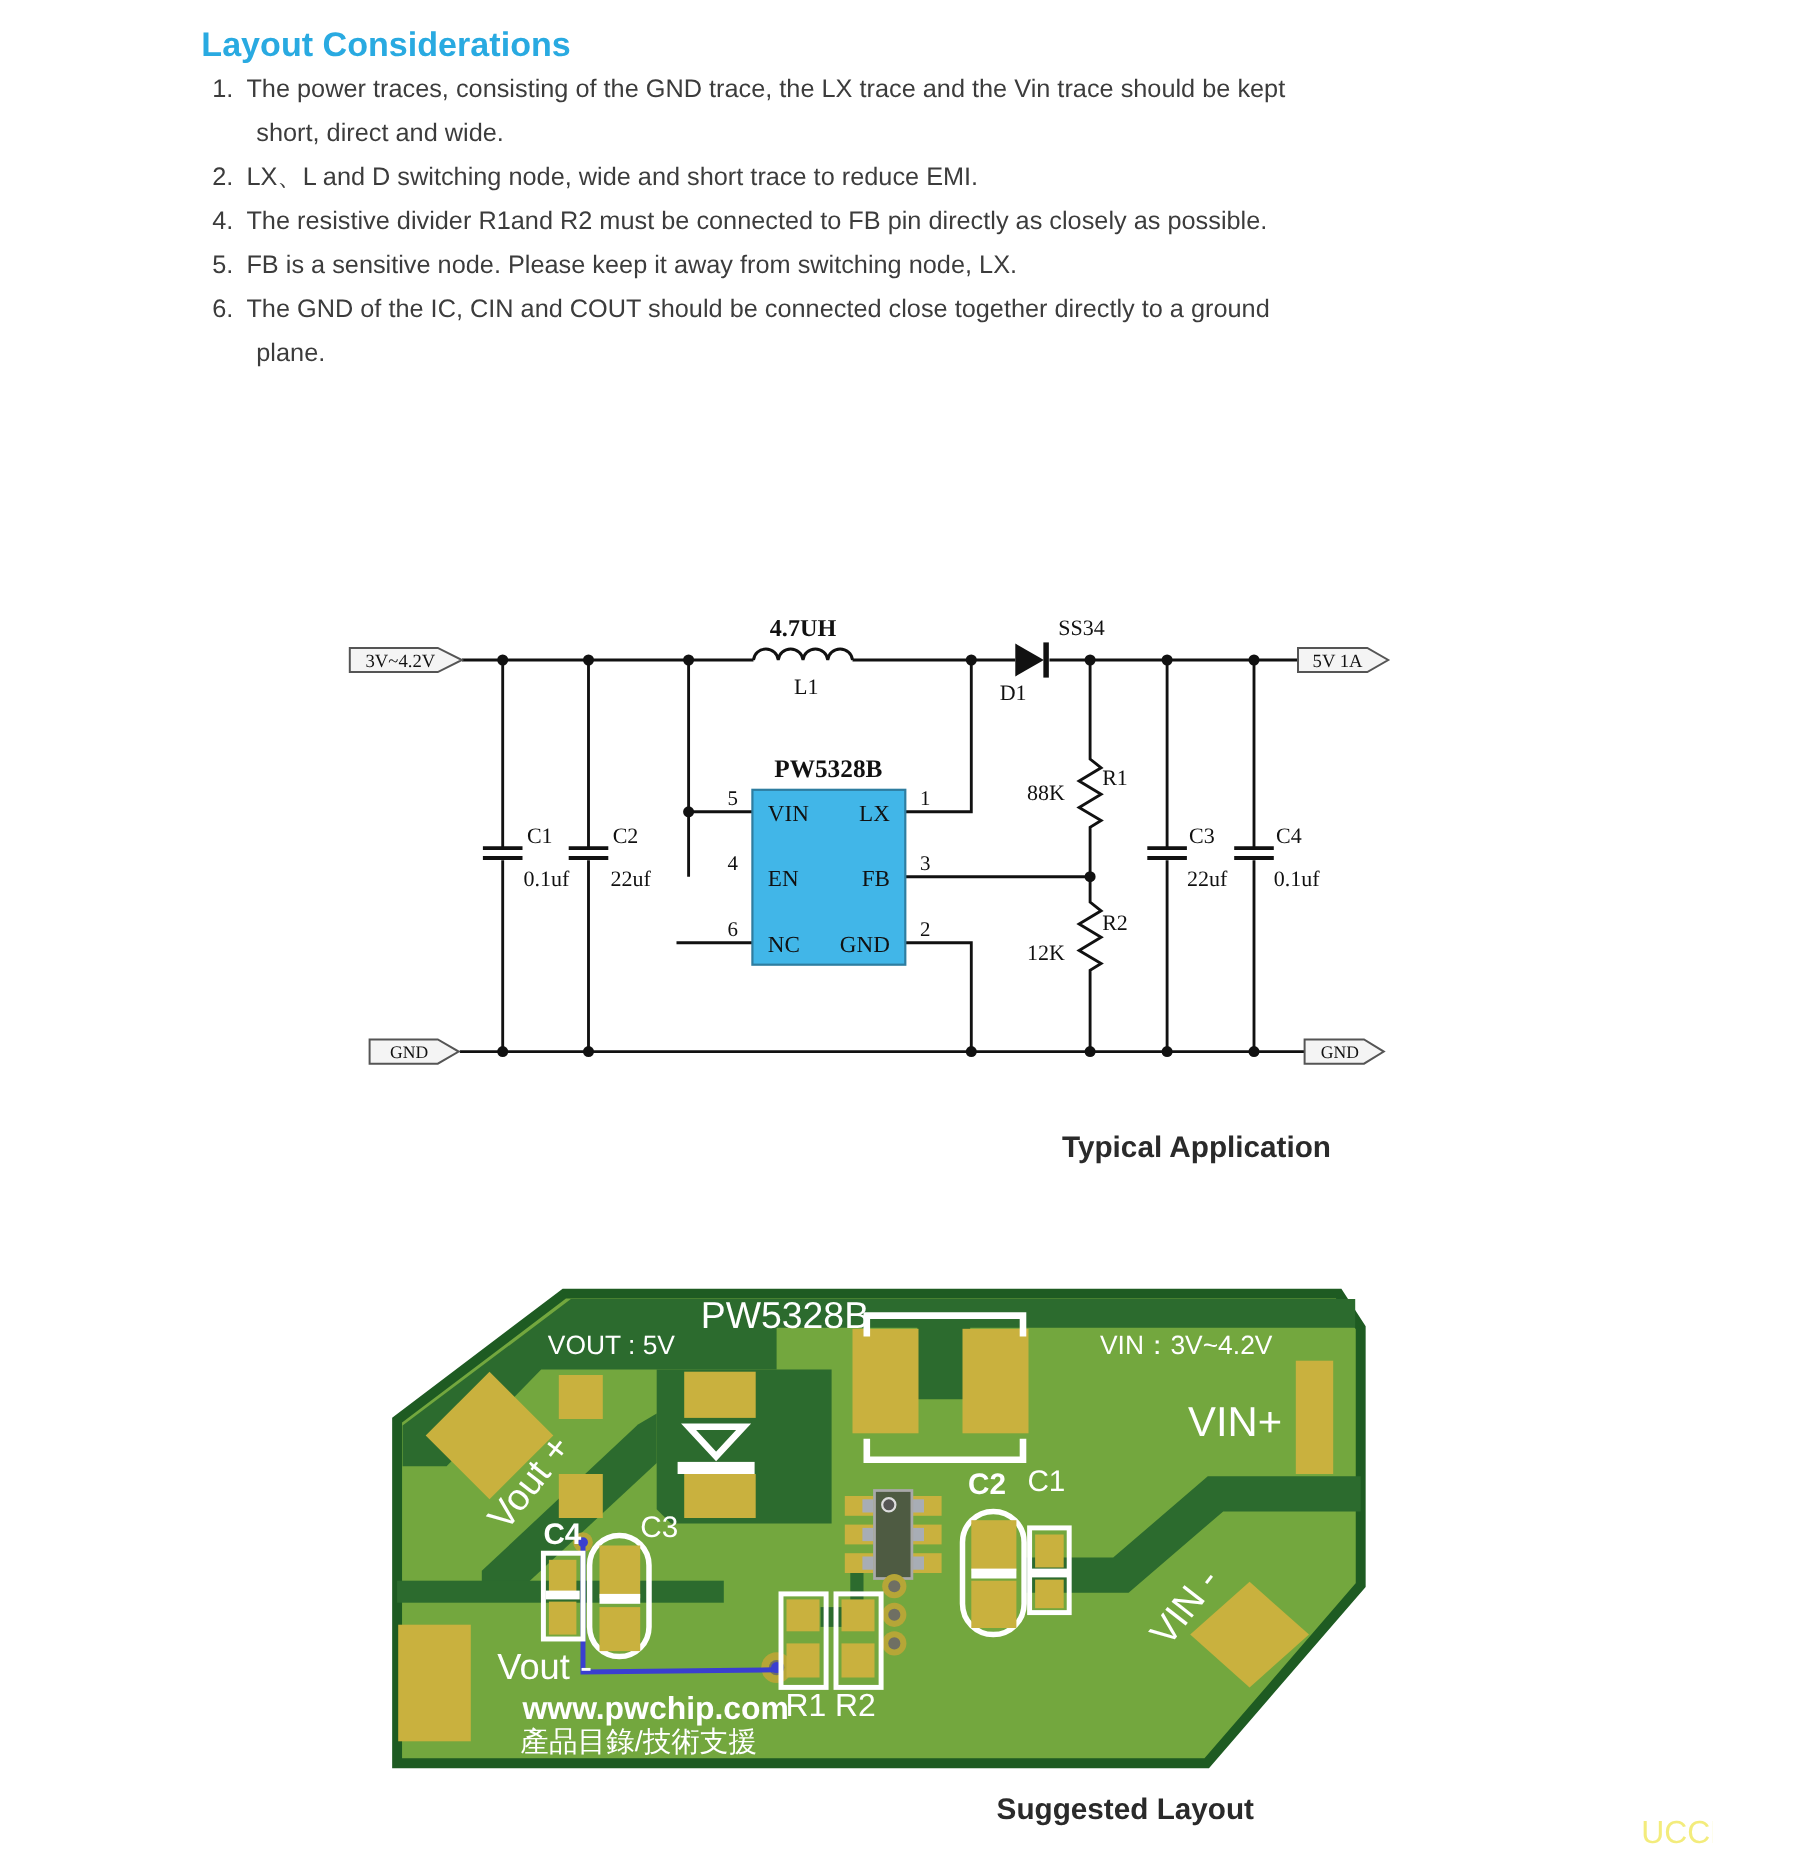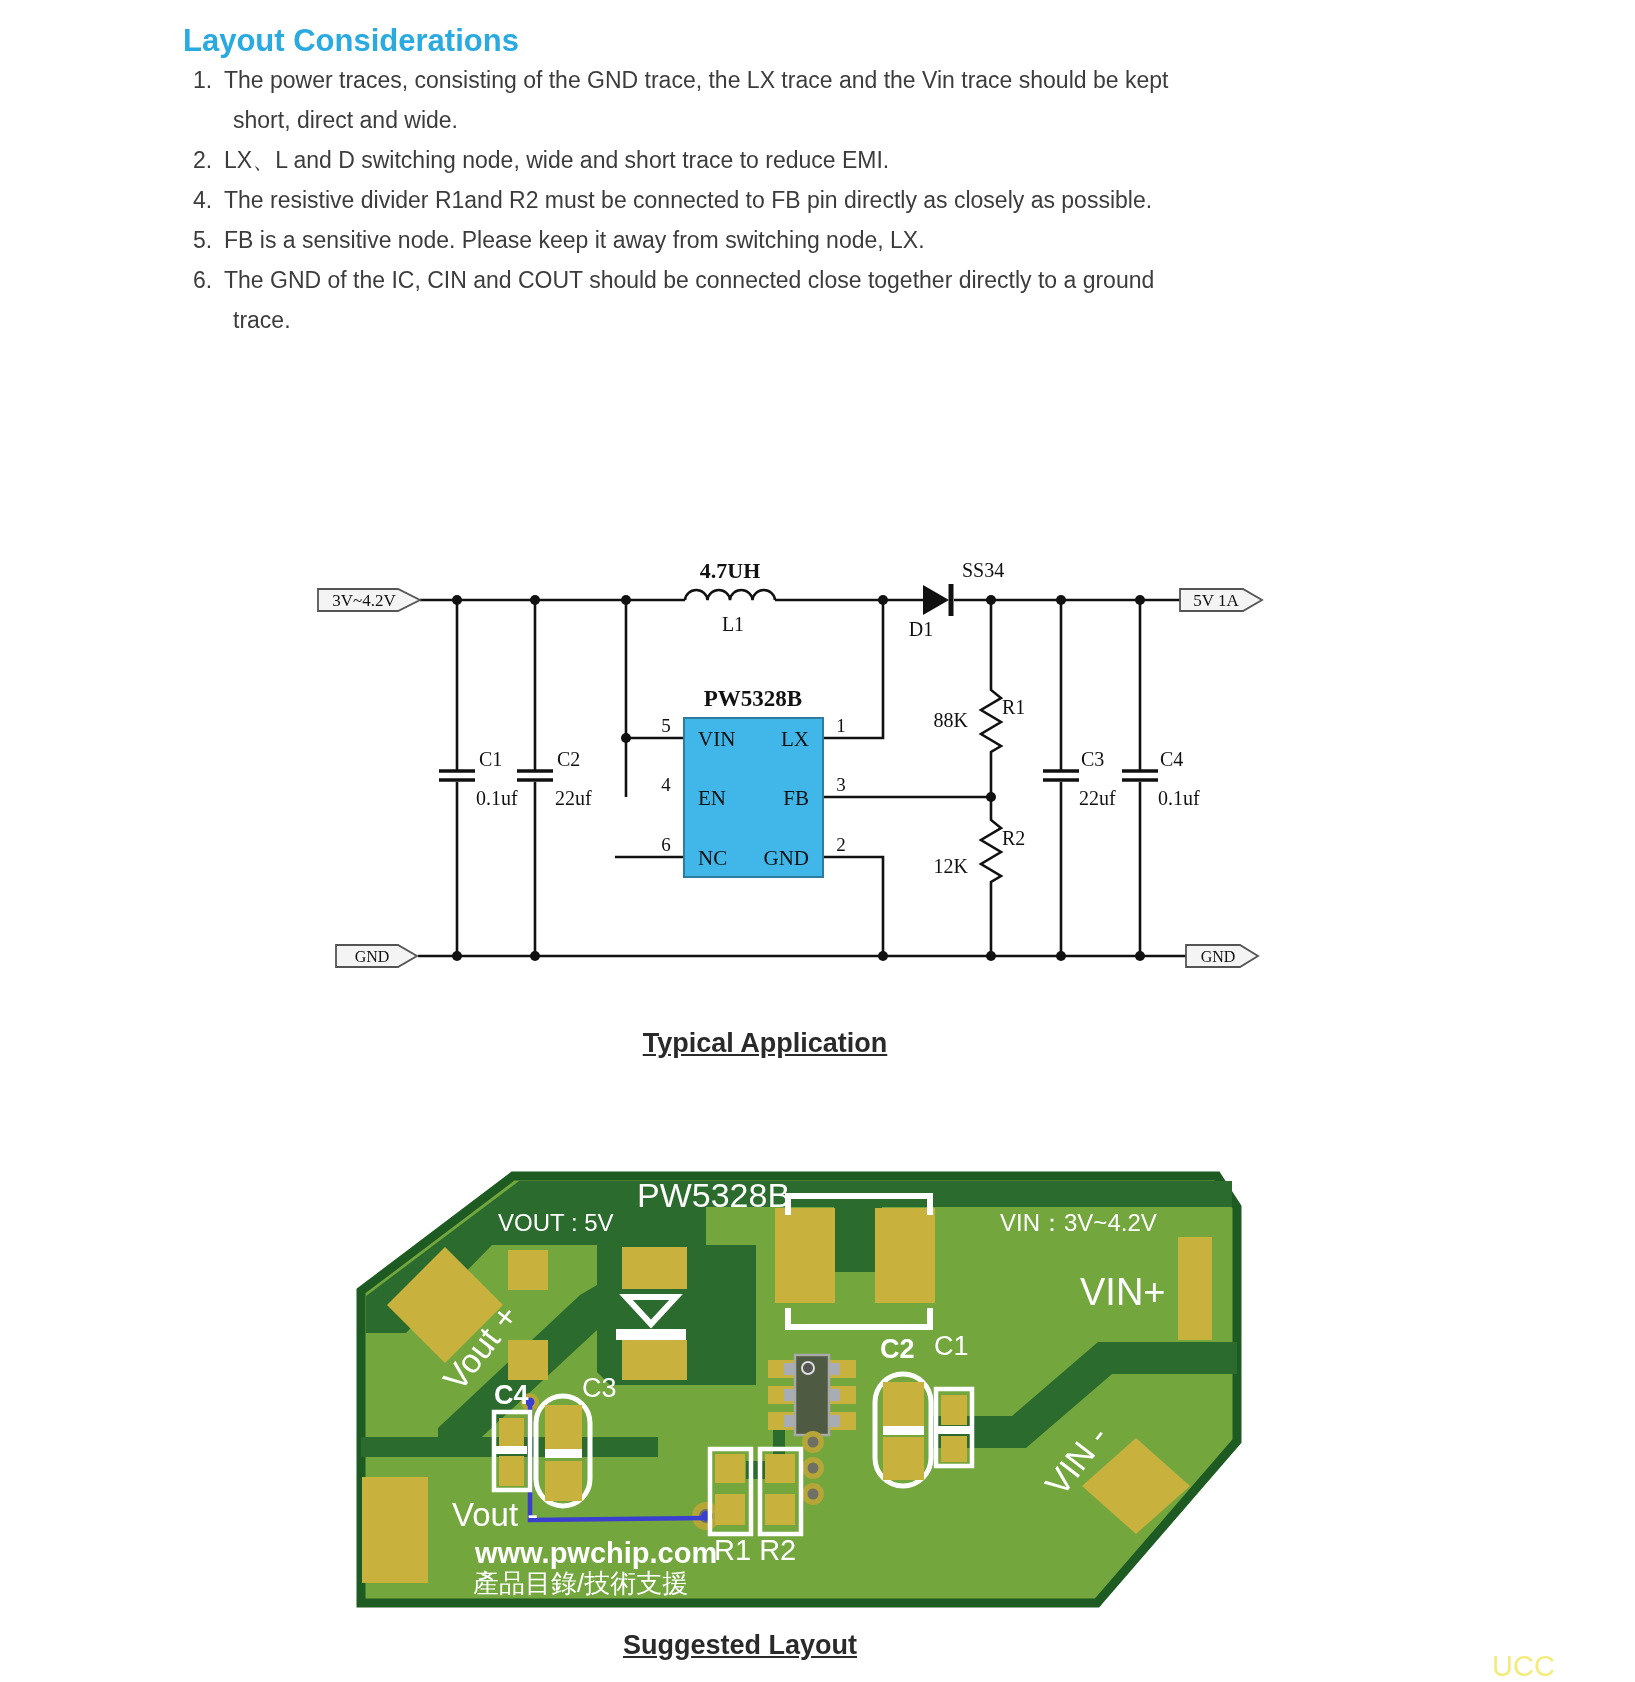--- a/index.html
+++ b/index.html
@@ -11,21 +11,21 @@
   #notes{position:absolute;left:183px;top:60px;font-size:23px;color:var(--text);
          line-height:40px;white-space:nowrap;margin-left:10px;}
   .note-line .num{display:inline-block;width:31px;}
   .note-line.cont{padding-left:40px;}
   
   .schematic text{font-family:"Liberation Serif",serif;fill:#111;}
   .wire{stroke:var(--wire);stroke-width:2.6;fill:none;}
   .plates{stroke:var(--wire);stroke-width:3.5;fill:none;}
   .dot{fill:var(--wire);}
   .pent{fill:#f4f4f4;stroke:#555;stroke-width:1.8;}
-  .caption{position:absolute;text-align:center;font-size:27px;font-weight:bold;color:#2a2a2a;text-decoration:underline;}
+  .caption{position:absolute;text-align:right;font-size:27px;font-weight:bold;color:#2a2a2a;}
   
   .board{fill:var(--board);stroke:var(--edge);stroke-width:9;stroke-linejoin:miter;}
   .pour{fill:var(--pour);}
   .pad{fill:var(--pad);}
   .silk{stroke:var(--silk);fill:none;}
   .silktxt{fill:var(--silk);font-family:"Liberation Sans",sans-serif;}
   .via-ring{fill:#b6a637;}
   .via-hole{fill:#6f6f63;}
   .pin-metal{fill:#a8adb5;}
   #watermark{position:absolute;left:1492px;top:1650px;font-size:29px;color:var(--watermark);}
@@ -48,21 +48,21 @@
       <div>
       </div>
       <div>
         <div class="note-line"><span class="num">4.</span>The resistive divider R1and R2 must be connected to FB pin directly as closely as possible.</div>
       </div>
       <div>
         <div class="note-line"><span class="num">5.</span>FB is a sensitive node. Please keep it away from switching node, LX.</div>
       </div>
       <div>
         <div class="note-line"><span class="num">6.</span>The GND of the IC, CIN and COUT should be connected close together directly to a ground</div>
-        <div class="note-line cont">trace.</div>
+        <div class="note-line cont">plane.</div>
       </div>
     </div>
 
   <svg class="schematic" style="position:absolute;left:300px;top:540px;" width="980" height="440" viewBox="300 540 980 440">
 
     <g>
       <path class="wire" d="M420,600 H685"></path>
       <path class="wire" d="M685,600 A11.3,11 0 0 1 707.5,600 A11.3,11 0 0 1 730,600 A11.3,11 0 0 1 752.5,600 A11.3,11 0 0 1 775,600"></path>
       <path class="wire" d="M775,600 H923"></path>
       <path class="wire" d="M954,600 H1180"></path>

